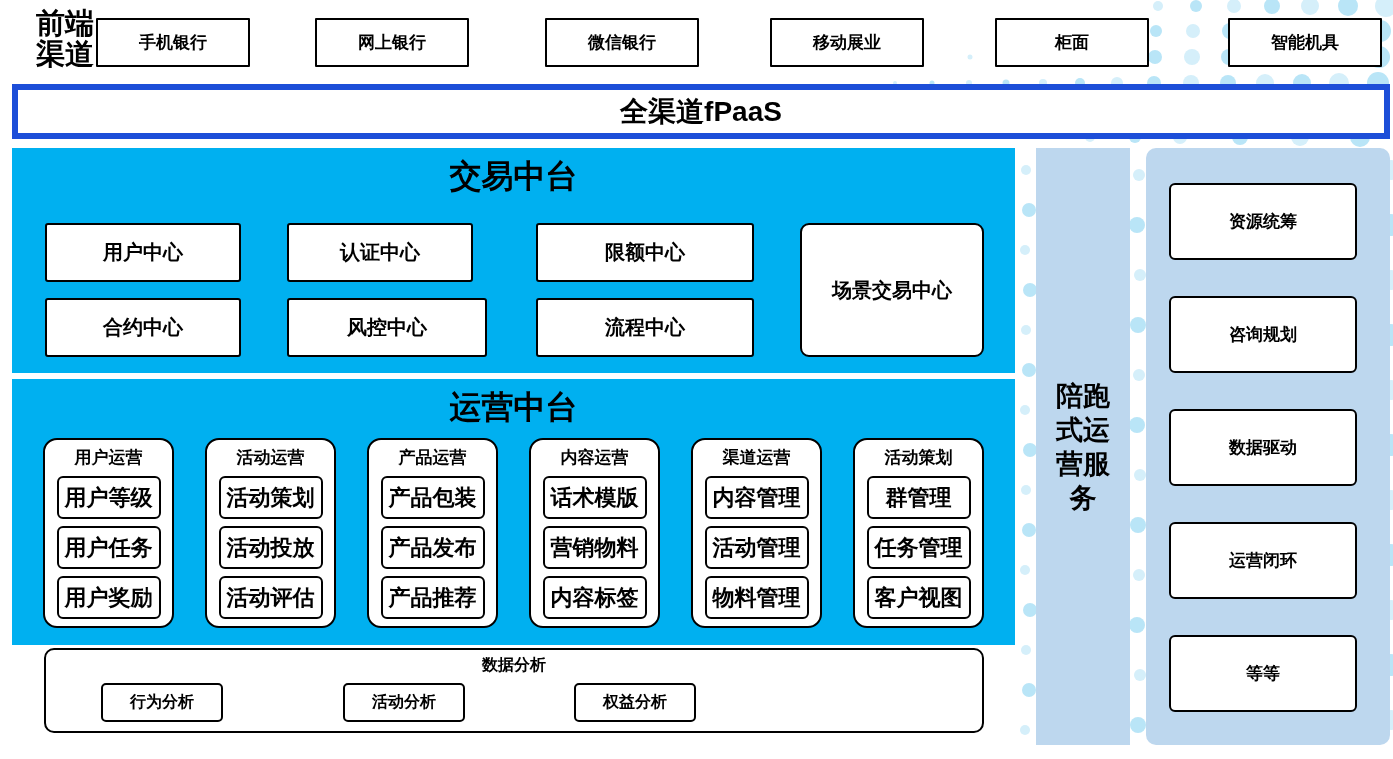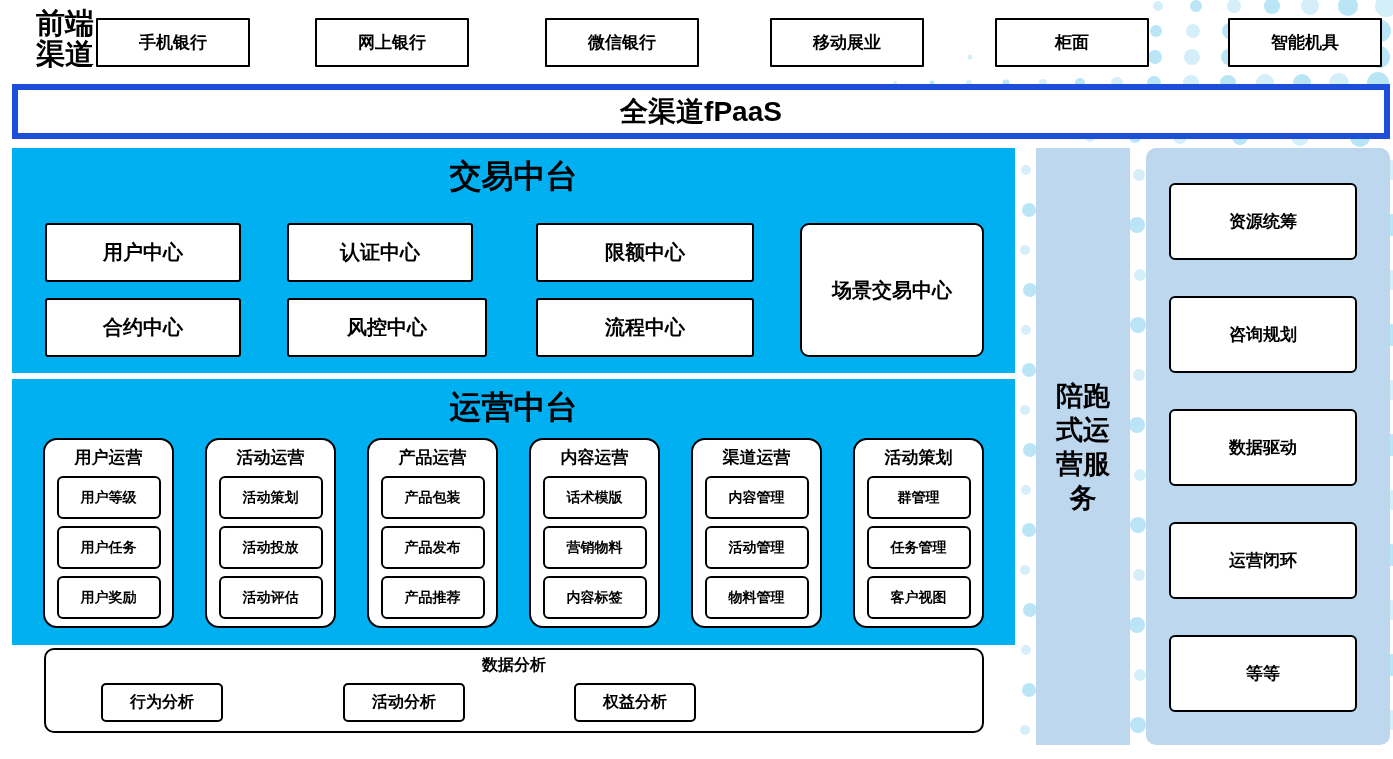--- a/index.html
+++ b/index.html
@@ -46,21 +46,21 @@
   
   .col{
     position:absolute;top:59px;width:131px;height:190px;background:#fff;
     border:2px solid #000;border-radius:14px;box-sizing:border-box;
     display:flex;flex-direction:column;align-items:center;padding-top:7px;
   }
   .col-title{font-weight:bold;font-size:17px;line-height:22px;}
   .col-item{
     width:104px;height:43px;margin-top:7px;background:#fff;border:2px solid #000;
     border-radius:6px;box-sizing:border-box;flex:none;
-    display:flex;align-items:center;justify-content:center;font-weight:bold;font-size:14px;
+    display:flex;align-items:center;justify-content:center;font-weight:bold;font-size:22px;
   }
   
   .da-box{
     position:absolute;left:32px;top:269px;width:940px;height:85px;background:#fff;
     border:2px solid #000;border-radius:10px;box-sizing:border-box;
   }
   .da-title{text-align:center;font-weight:bold;font-size:16px;margin-top:5px;}
   .da-item{
     position:absolute;top:33px;width:122px;height:39px;background:#fff;border:2px solid #000;
     border-radius:5px;box-sizing:border-box;display:flex;align-items:center;justify-content:center;

